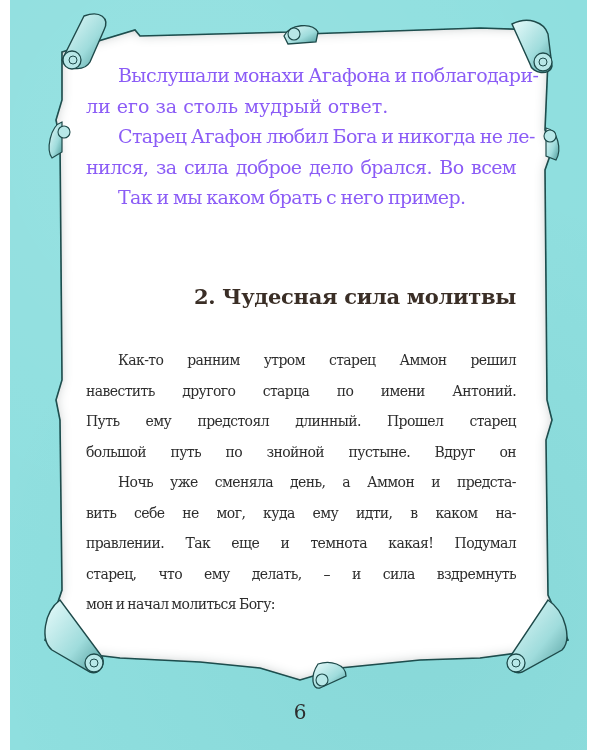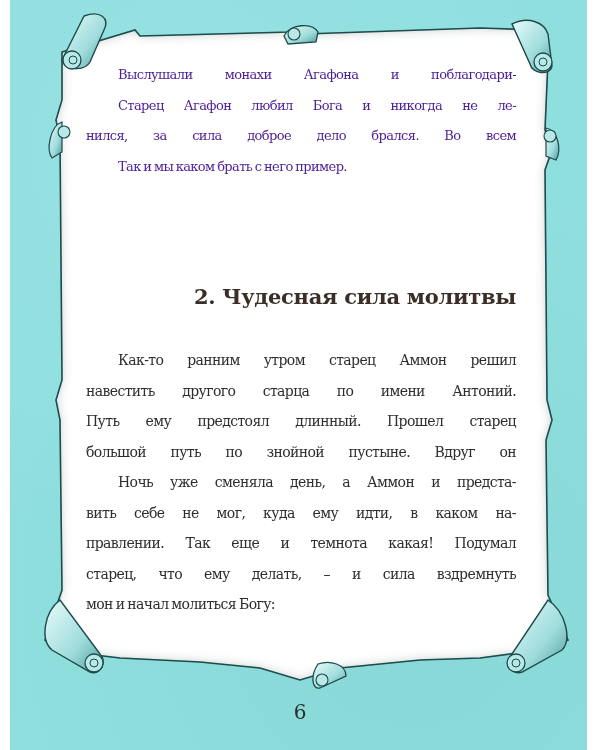--- a/index.html
+++ b/index.html
@@ -28,22 +28,22 @@
     width: 600px;
     height: 750px;
     pointer-events: none;
   }
   .text-area {
     position: absolute;
     left: 86px;
     top: 60px;
     width: 430px;
     font-family: "DejaVu Serif", "Liberation Serif", serif;
-    color: #4c1d95;
-    font-size: 13px;
+    color: #8b5cf6;
+    font-size: 19px;
     line-height: 30.5px;
   }
   .heading {
     position: absolute;
     left: 86px;
     top: 284px;
     width: 430px;
     text-align: right;
     font-family: "DejaVu Serif", "Liberation Serif", serif;
     font-weight: bold;
@@ -156,20 +156,21 @@
 
   <g>
     <path d="M548 600 C566 612 572 640 562 650 L522 672 C512 676 504 662 512 654 Z" fill="url(#roll)" stroke="#1e4a4a" stroke-width="1.4"></path>
     <circle cx="516" cy="663" r="9" fill="#b8e8e8" stroke="#1e4a4a" stroke-width="1.3"></circle>
     <circle cx="516" cy="663" r="4" fill="none" stroke="#1e4a4a" stroke-width="1"></circle>
   </g>
 </svg>
 
 <div class="text-area">
   <span class="ln j i tight">Выслушали монахи Агафона и поблагодари-</span>
+  <span class="ln">ли его за столь мудрый ответ.</span>
   <span class="ln j i tight">Старец Агафон любил Бога и никогда не ле-</span>
   <span class="ln j tight">нился, за сила доброе дело брался. Во всем</span>
   <span class="ln i tight">Так и мы каком брать с него пример.</span>
 </div>
 
 <div class="heading">2. Чудесная сила молитвы</div>
 
 <div class="block2">
   <span class="ln j i tight">Как-то ранним утром старец Аммон решил</span>
   <span class="ln j tight">навестить другого старца по имени Антоний.</span>

